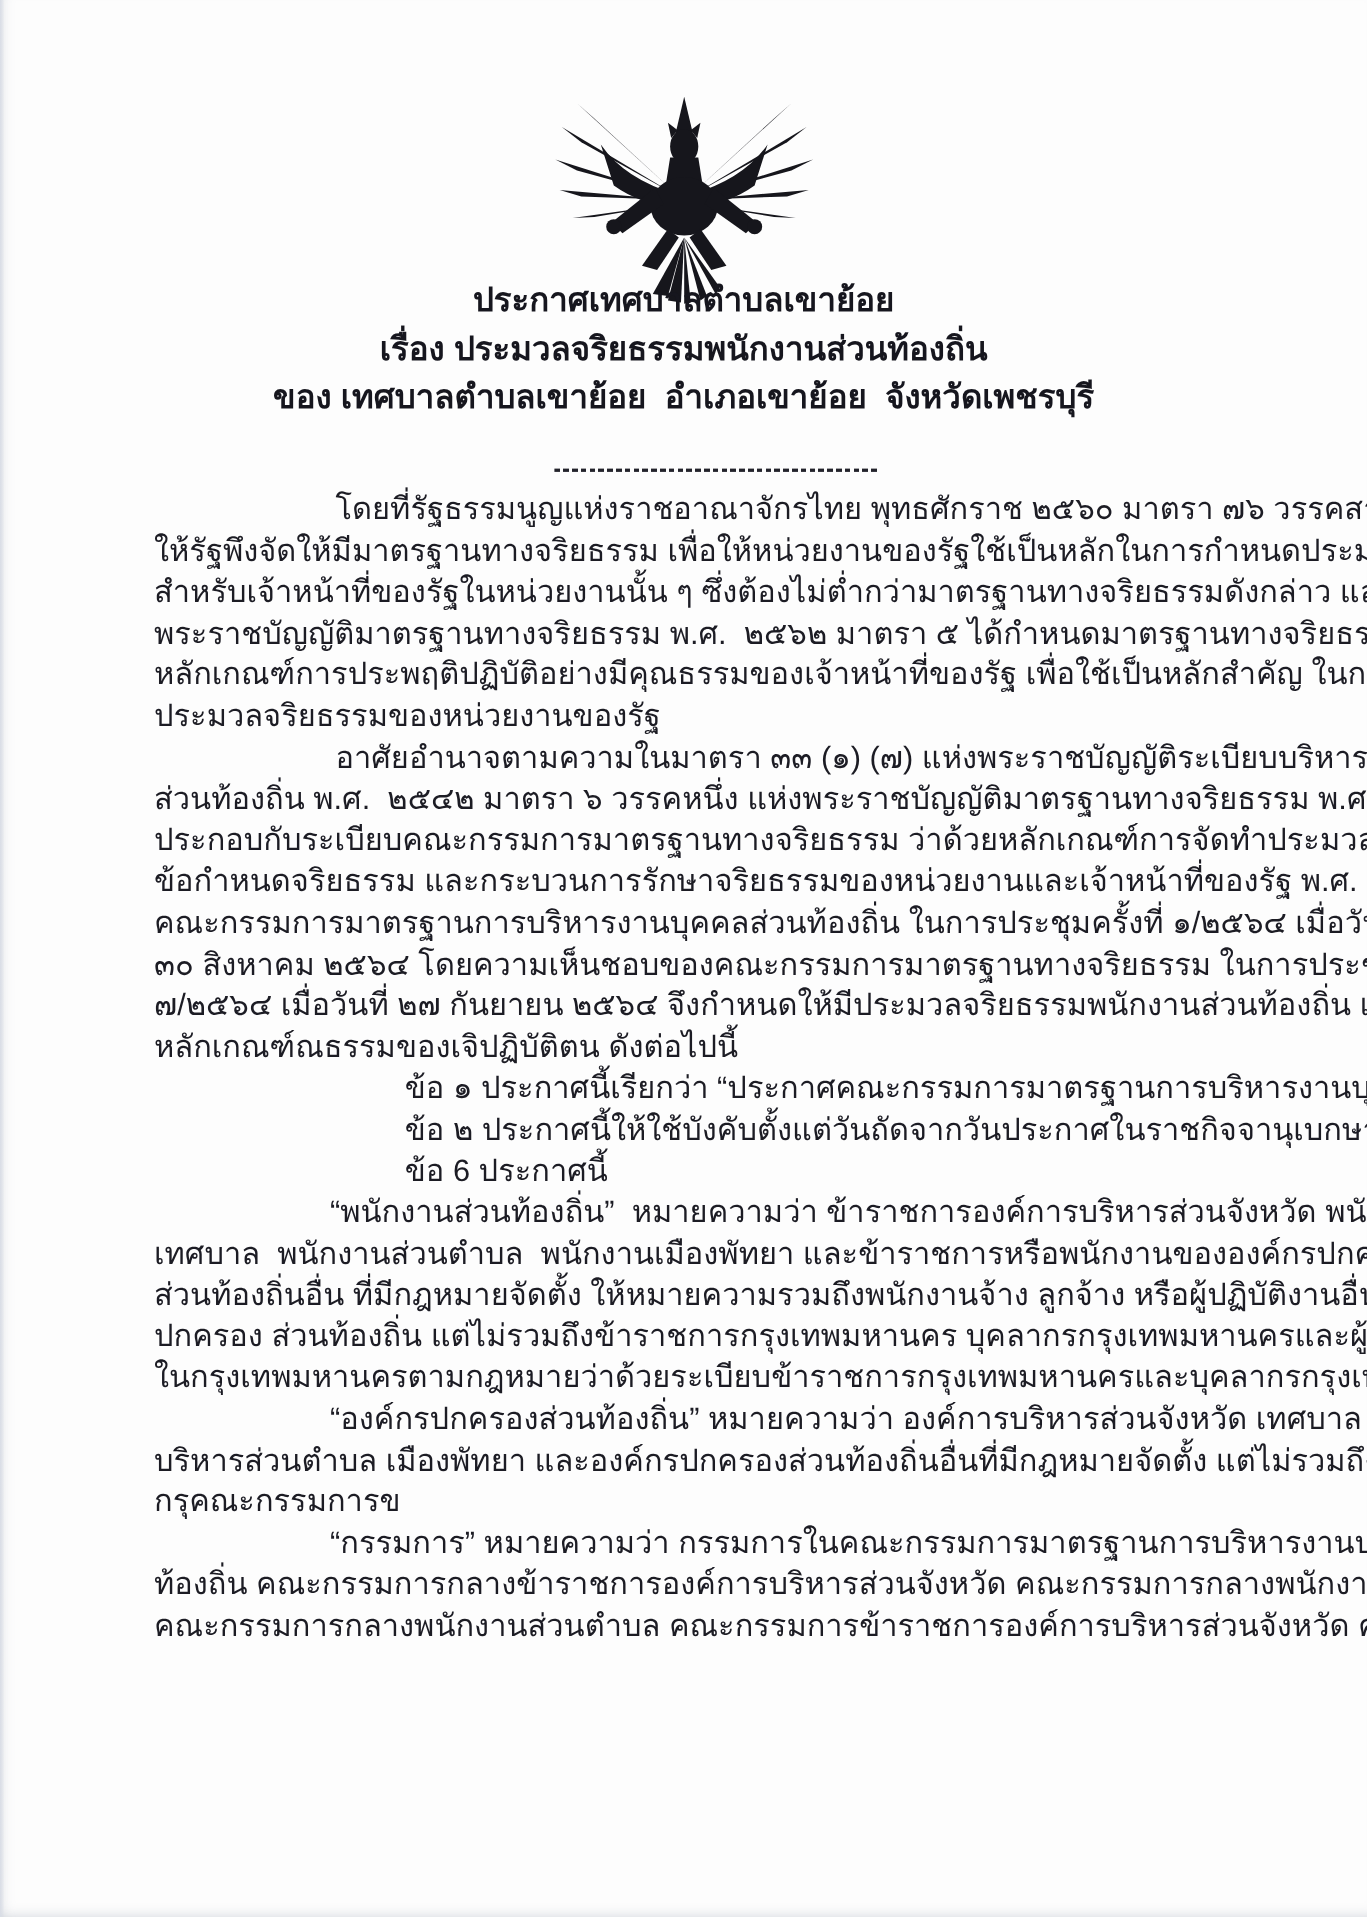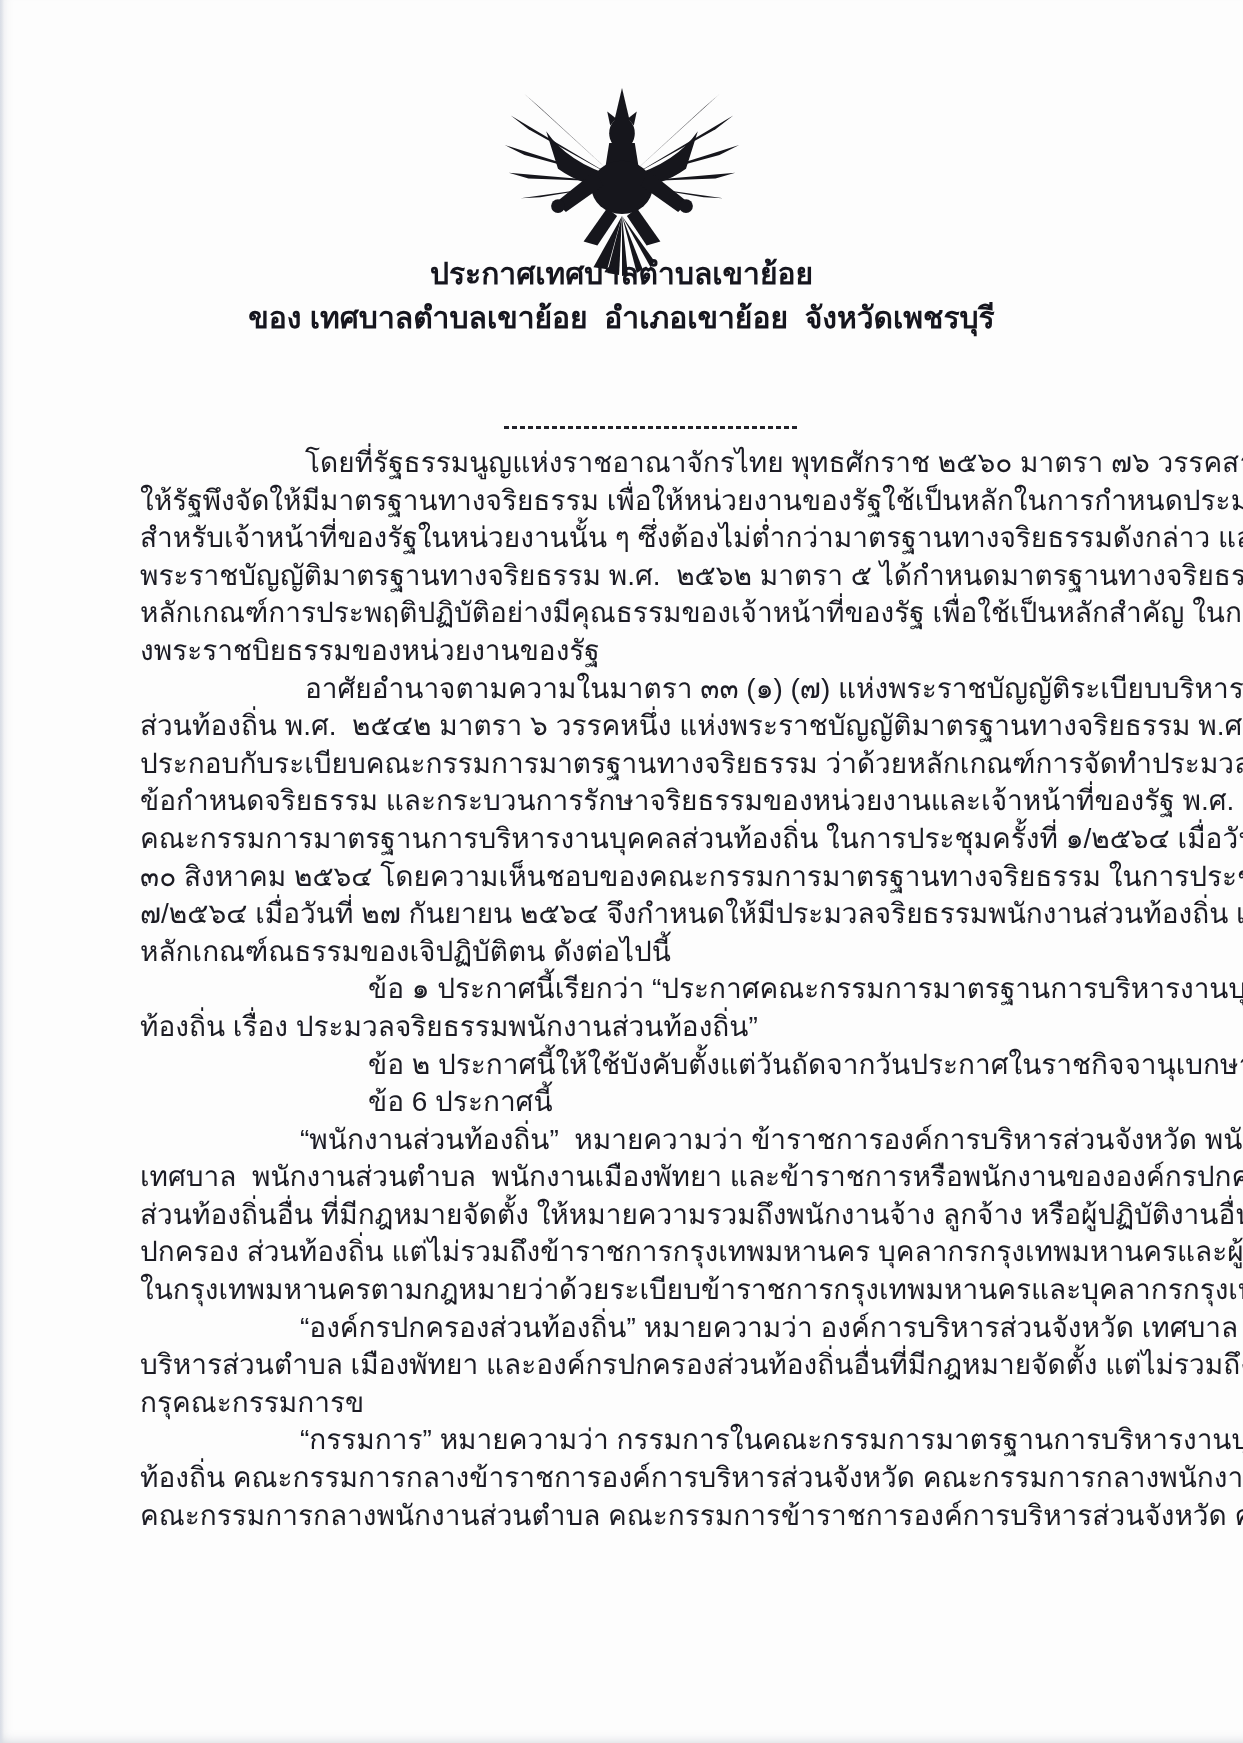--- a/index.html
+++ b/index.html
@@ -114,42 +114,42 @@
       <polygon points="125,132 96,184 110,186"></polygon>
       <polygon points="125,132 110,190 122,192"></polygon>
       <polygon points="125,132 125,193 131,192"></polygon>
       <polygon points="125,132 140,190 146,186"></polygon>
       <polygon points="125,132 154,184 158,178"></polygon>
     </svg>
   </div>
 
   <div class="title-block">
     <div class="title-line">ประกาศเทศบาลตำบลเขาย้อย</div>
+    <div class="title-line">เรื่อง ประมวลจริยธรรมพนักงานส่วนท้องถิ่น</div>
     <div class="title-line">ของ เทศบาลตำบลเขาย้อย  อำเภอเขาย้อย  จังหวัดเพชรบุรี</div>
   </div>
 
   <div class="divider"></div>
 
   <div class="body-block" id="body-lines">
       <div class="body-line indent-para">โดยที่รัฐธรรมนูญแห่งราชอาณาจักรไทย พุทธศักราช ๒๕๖๐ มาตรา ๗๖ วรรคสาม บัญญัติ</div>
       <div class="body-line indent-none">ให้รัฐพึงจัดให้มีมาตรฐานทางจริยธรรม เพื่อให้หน่วยงานของรัฐใช้เป็นหลักในการกำหนดประมวลจริยธรรม</div>
       <div class="body-line indent-none">สำหรับเจ้าหน้าที่ของรัฐในหน่วยงานนั้น ๆ ซึ่งต้องไม่ต่ำกว่ามาตรฐานทางจริยธรรมดังกล่าว และ</div>
       <div class="body-line indent-none">พระราชบัญญัติมาตรฐานทางจริยธรรม พ.ศ.  ๒๕๖๒ มาตรา ๕ ได้กำหนดมาตรฐานทางจริยธรรม ซึ่งเป็น</div>
       <div class="body-line indent-none">หลักเกณฑ์การประพฤติปฏิบัติอย่างมีคุณธรรมของเจ้าหน้าที่ของรัฐ เพื่อใช้เป็นหลักสำคัญ ในการจัดทำ</div>
-      <div class="body-line indent-none">งพระราชบิยธรรมของหน่วยงานของรัฐ</div>
+      <div class="body-line indent-none">ประมวลจริยธรรมของหน่วยงานของรัฐ</div>
       <div class="body-line indent-para">อาศัยอำนาจตามความในมาตรา ๓๓ (๑) (๗) แห่งพระราชบัญญัติระเบียบบริหารงานบุคคล</div>
       <div class="body-line indent-none">ส่วนท้องถิ่น พ.ศ.  ๒๕๔๒ มาตรา ๖ วรรคหนึ่ง แห่งพระราชบัญญัติมาตรฐานทางจริยธรรม พ.ศ.  ๒๕๖๒</div>
       <div class="body-line indent-none">ประกอบกับระเบียบคณะกรรมการมาตรฐานทางจริยธรรม ว่าด้วยหลักเกณฑ์การจัดทำประมวลจริยธรรม</div>
       <div class="body-line indent-none">ข้อกำหนดจริยธรรม และกระบวนการรักษาจริยธรรมของหน่วยงานและเจ้าหน้าที่ของรัฐ พ.ศ.   ๒๕๖๓</div>
       <div class="body-line indent-none">คณะกรรมการมาตรฐานการบริหารงานบุคคลส่วนท้องถิ่น ในการประชุมครั้งที่ ๑/๒๕๖๔ เมื่อวันที่</div>
       <div class="body-line indent-none">๓๐ สิงหาคม ๒๕๖๔ โดยความเห็นชอบของคณะกรรมการมาตรฐานทางจริยธรรม ในการประชุมครั้งที่</div>
       <div class="body-line indent-none">๗/๒๕๖๔ เมื่อวันที่ ๒๗ กันยายน ๒๕๖๔ จึงกำหนดให้มีประมวลจริยธรรมพนักงานส่วนท้องถิ่น เพื่อใช้เป็น</div>
       <div class="body-line indent-none">หลักเกณฑ์ณธรรมของเจิปฏิบัติตน ดังต่อไปนี้</div>
       <div class="body-line indent-item">ข้อ ๑ ประกาศนี้เรียกว่า “ประกาศคณะกรรมการมาตรฐานการบริหารงานบุคคลส่วน</div>
-      <div class="body-line indent-none">ท้องถิ่น เรื่อง ประมวลจริยธรรมพนักงานส่วนท้องถิ่น”</div>
       <div class="body-line indent-item">ข้อ ๒ ประกาศนี้ให้ใช้บังคับตั้งแต่วันถัดจากวันประกาศในราชกิจจานุเบกษาเป็นต้นไป</div>
       <div class="body-line indent-item">ข้อ 6 ประกาศนี้</div>
       <div class="body-line indent-para2">“พนักงานส่วนท้องถิ่น”  หมายความว่า ข้าราชการองค์การบริหารส่วนจังหวัด พนักงาน</div>
       <div class="body-line indent-none">เทศบาล  พนักงานส่วนตำบล  พนักงานเมืองพัทยา และข้าราชการหรือพนักงานขององค์กรปกครอง</div>
       <div class="body-line indent-none">ส่วนท้องถิ่นอื่น ที่มีกฎหมายจัดตั้ง ให้หมายความรวมถึงพนักงานจ้าง ลูกจ้าง หรือผู้ปฏิบัติงานอื่นในองค์กร</div>
       <div class="body-line indent-none">ปกครอง ส่วนท้องถิ่น แต่ไม่รวมถึงข้าราชการกรุงเทพมหานคร บุคลากรกรุงเทพมหานครและผู้ปฏิบัติงานอื่น</div>
       <div class="body-line indent-none">ในกรุงเทพมหานครตามกฎหมายว่าด้วยระเบียบข้าราชการกรุงเทพมหานครและบุคลากรกรุงเทพมหานคร</div>
       <div class="body-line indent-para2">“องค์กรปกครองส่วนท้องถิ่น” หมายความว่า องค์การบริหารส่วนจังหวัด เทศบาล องค์การ</div>
       <div class="body-line indent-none">บริหารส่วนตำบล เมืองพัทยา และองค์กรปกครองส่วนท้องถิ่นอื่นที่มีกฎหมายจัดตั้ง แต่ไม่รวมถึง</div>
       <div class="body-line indent-none">กรุคณะกรรมการข</div>

